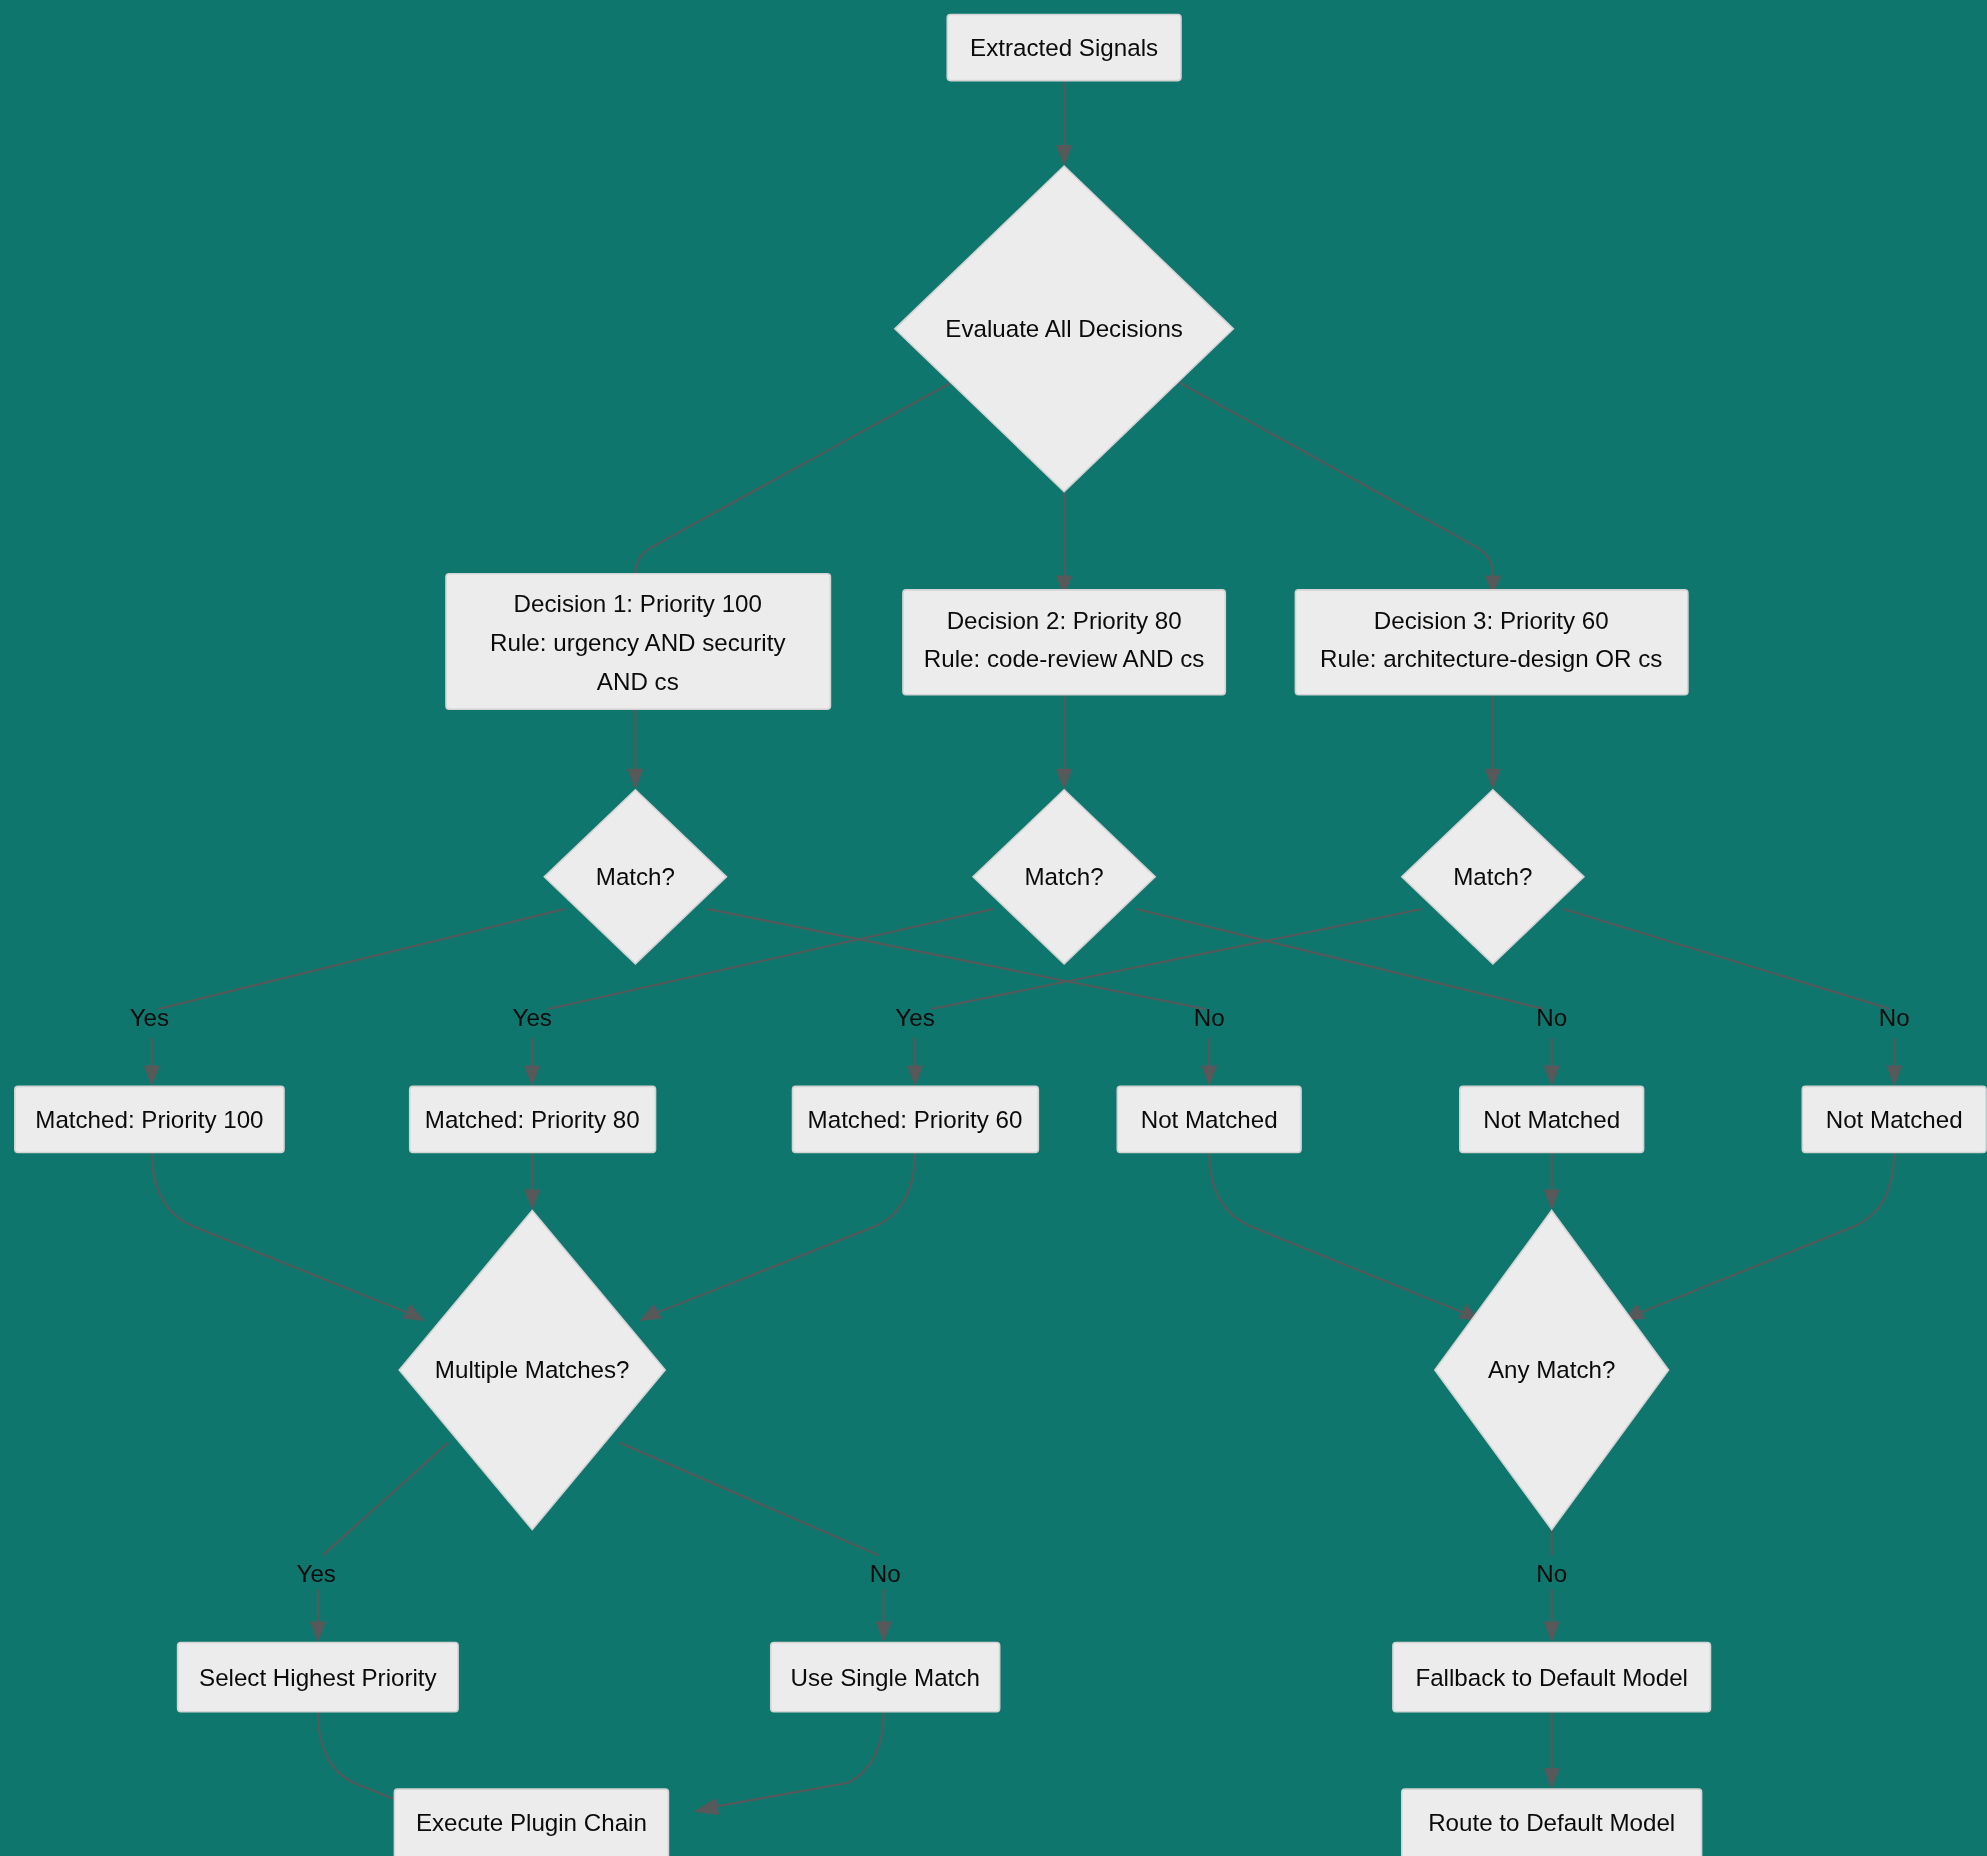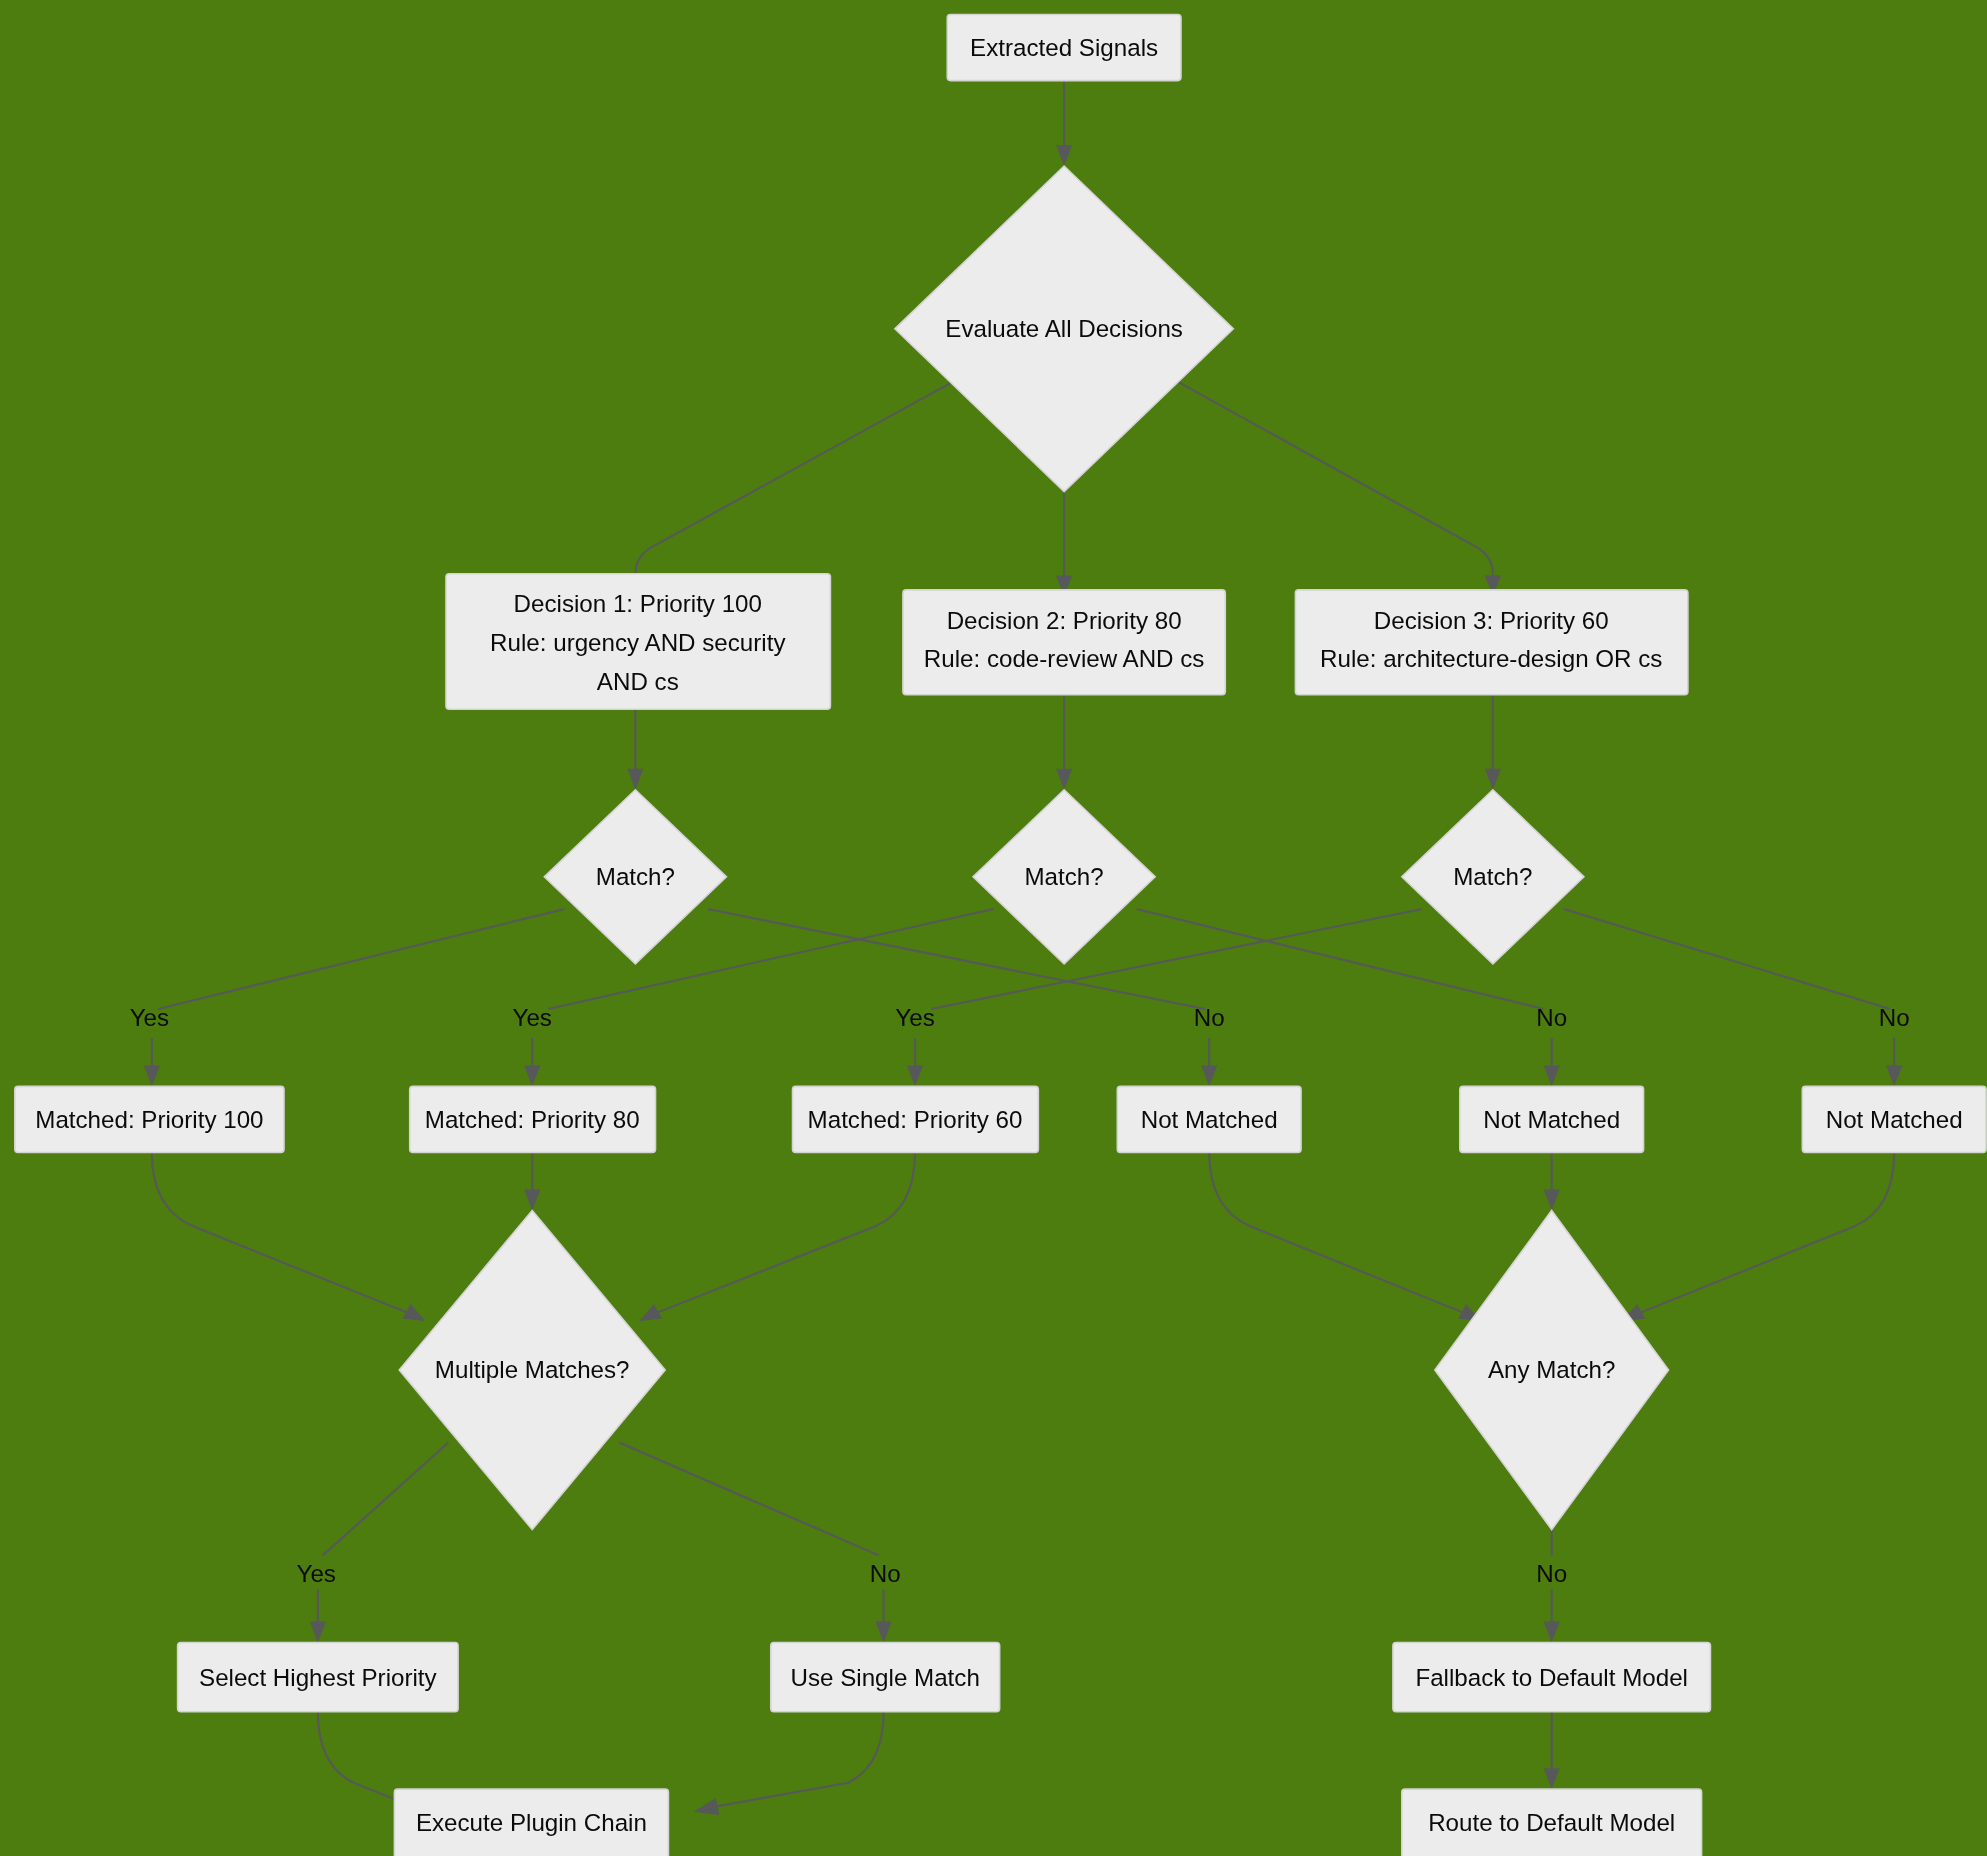--- a/index.html
+++ b/index.html
@@ -8,21 +8,21 @@
     padding: 0;
     background: #ffffff;
   }
   body {
     font-family: "Liberation Sans", sans-serif;
   }
   #diagram-root {
     position: relative;
     width: 1988px;
     height: 1856px;
-    background: #4d7c0f;
+    background: #0f766e;
     overflow: hidden;
     text-align: right;
   }
   svg#flow {
     display: block;
     width: 1988px;
     height: 1856px;
   }
   .node-shape {
     fill: #ececec;

